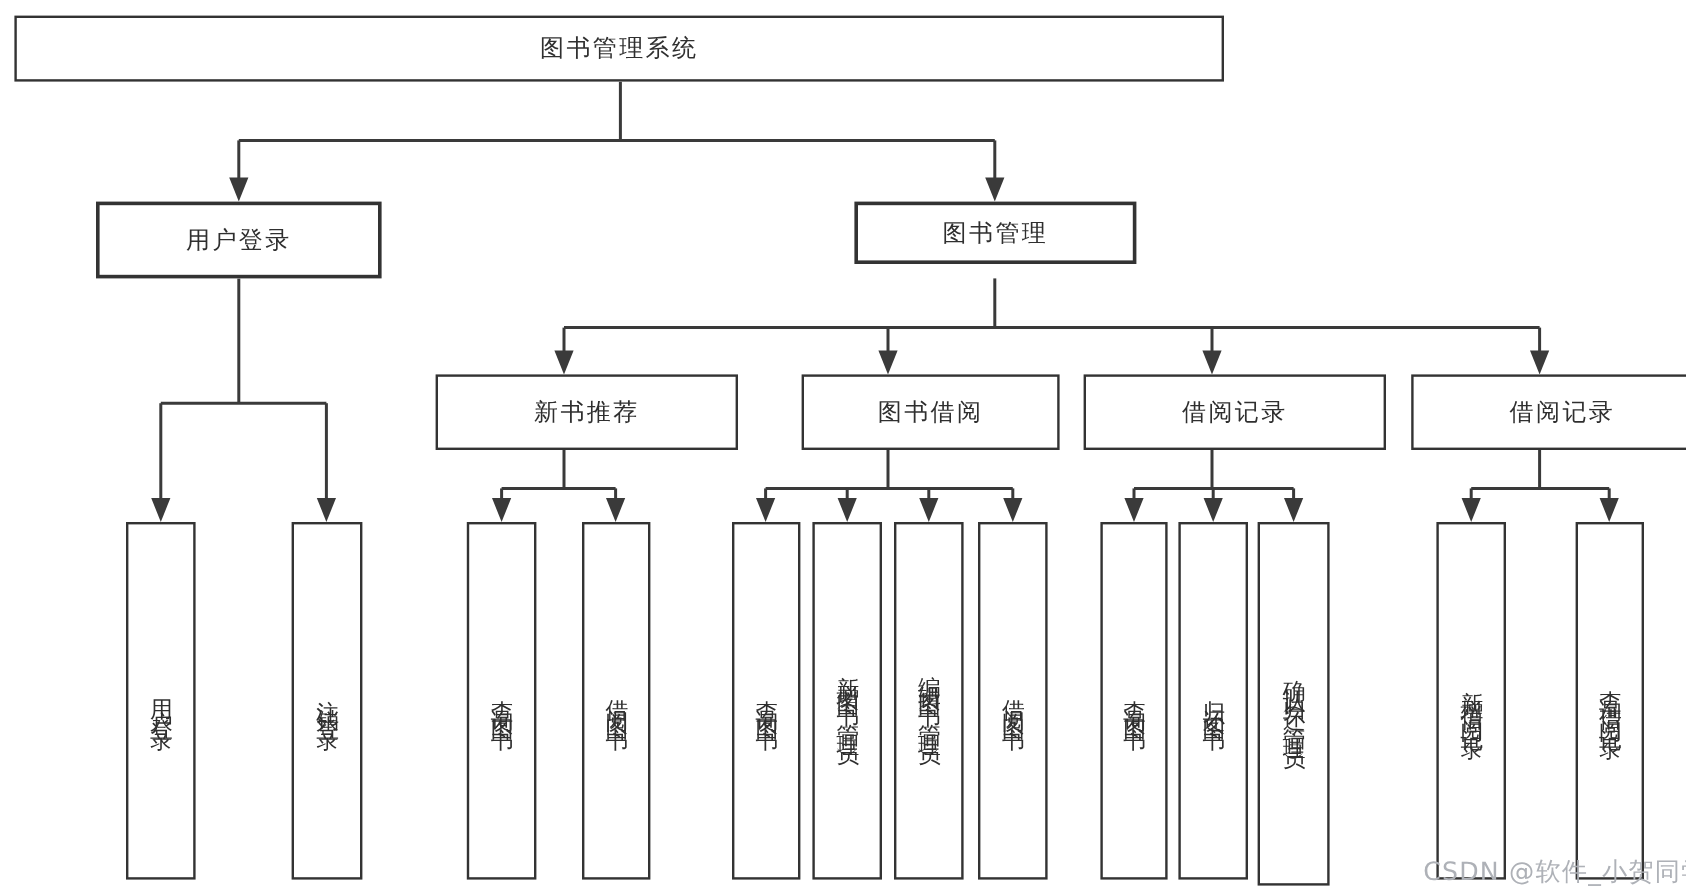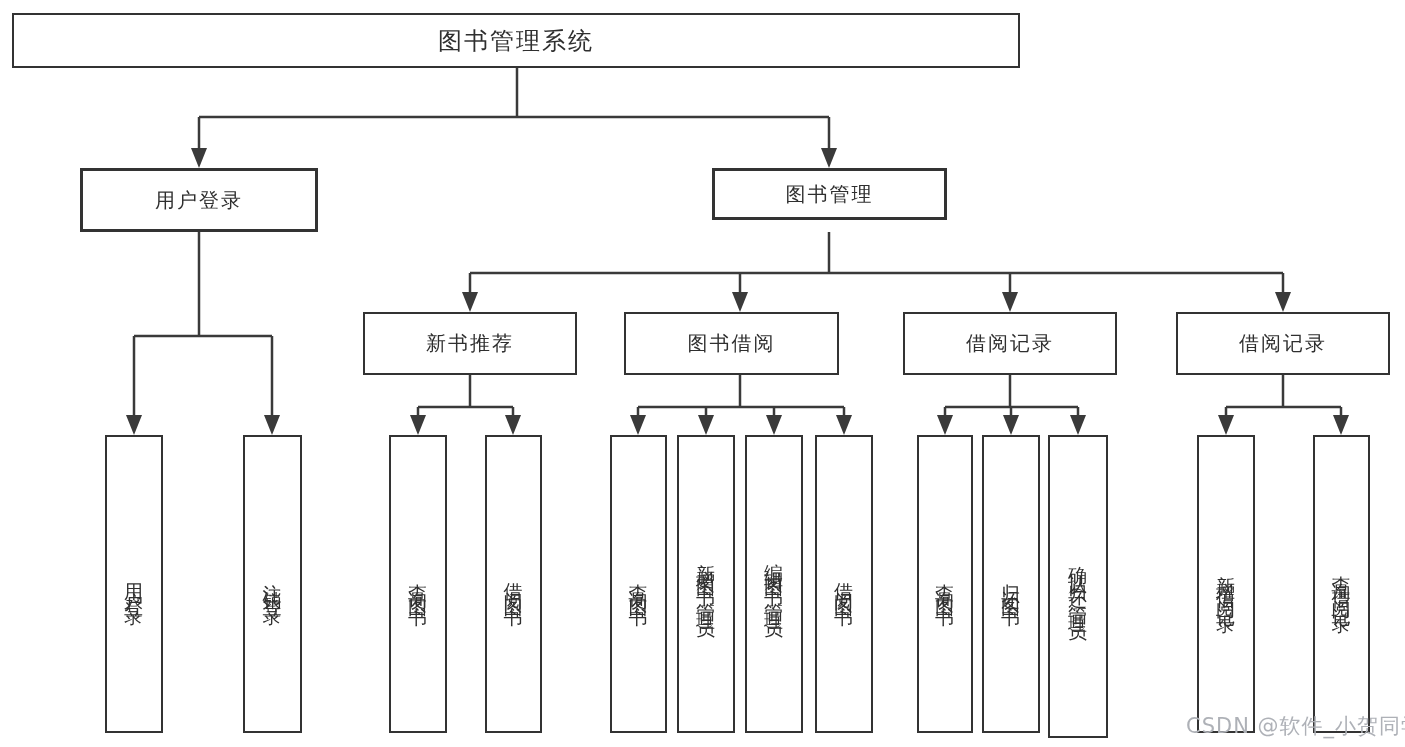--- a/index.html
+++ b/index.html
@@ -10,27 +10,27 @@
     --wm:#aeb1b7;
   }
   html,body{margin:0;padding:0;background:var(--bg);}
   body{font-family:"DejaVu Sans","Liberation Sans",sans-serif;color:var(--text);}
   .canvas{position:relative;width:1405px;height:747px;background:var(--bg);overflow:hidden;}
   .connectors{position:absolute;left:0;top:0;width:1405px;height:747px;}
   .cl{stroke:var(--line);stroke-width:2.5;fill:none;}
   .ah{fill:var(--line);stroke:none;}
   .node{position:absolute;background:#fff;border:2px solid var(--border);
         display:flex;align-items:center;justify-content:center;box-sizing:border-box;}
-  .node-root{left:12px;top:13px;width:1008px;height:55px;font-size:24px;letter-spacing:2px;}
+  .node-root{left:12px;top:13px;width:1008px;height:55px;font-size:20px;letter-spacing:2px;}
   .node-branch{border-width:3px;font-size:20px;letter-spacing:2px;}
   .branch-left{left:80px;top:168px;width:238px;height:64px;}
   .branch-right{left:712px;top:168px;width:235px;height:52px;}
-  .node-l2{top:312px;width:214px;height:63px;font-size:20px;letter-spacing:2px;}
+  .node-l2{top:312px;width:252px;height:63px;font-size:20px;letter-spacing:2px;}
   .l2-0{left:363px;}
-  .l2-1{left:624px;width:215px;align-items:center;}
+  .l2-1{left:668px;width:215px;align-items:center;}
   .l2-2{left:903px;}
   .l2-3{left:1176px;}
   .leaf{top:435px;width:58px;height:298px;border-width:2.5px;}
   .leaf .vtxt{writing-mode:vertical-rl;text-orientation:mixed;font-size:19px;
               letter-spacing:8px;line-height:1;white-space:nowrap;}
   .lf-0{left:105px;}
   .lf-1{left:243px;width:59px;}
   .lf-2{left:389px;}
   .lf-3{left:485px;width:57px;}
   .lf-4{left:610px;width:57px;}

